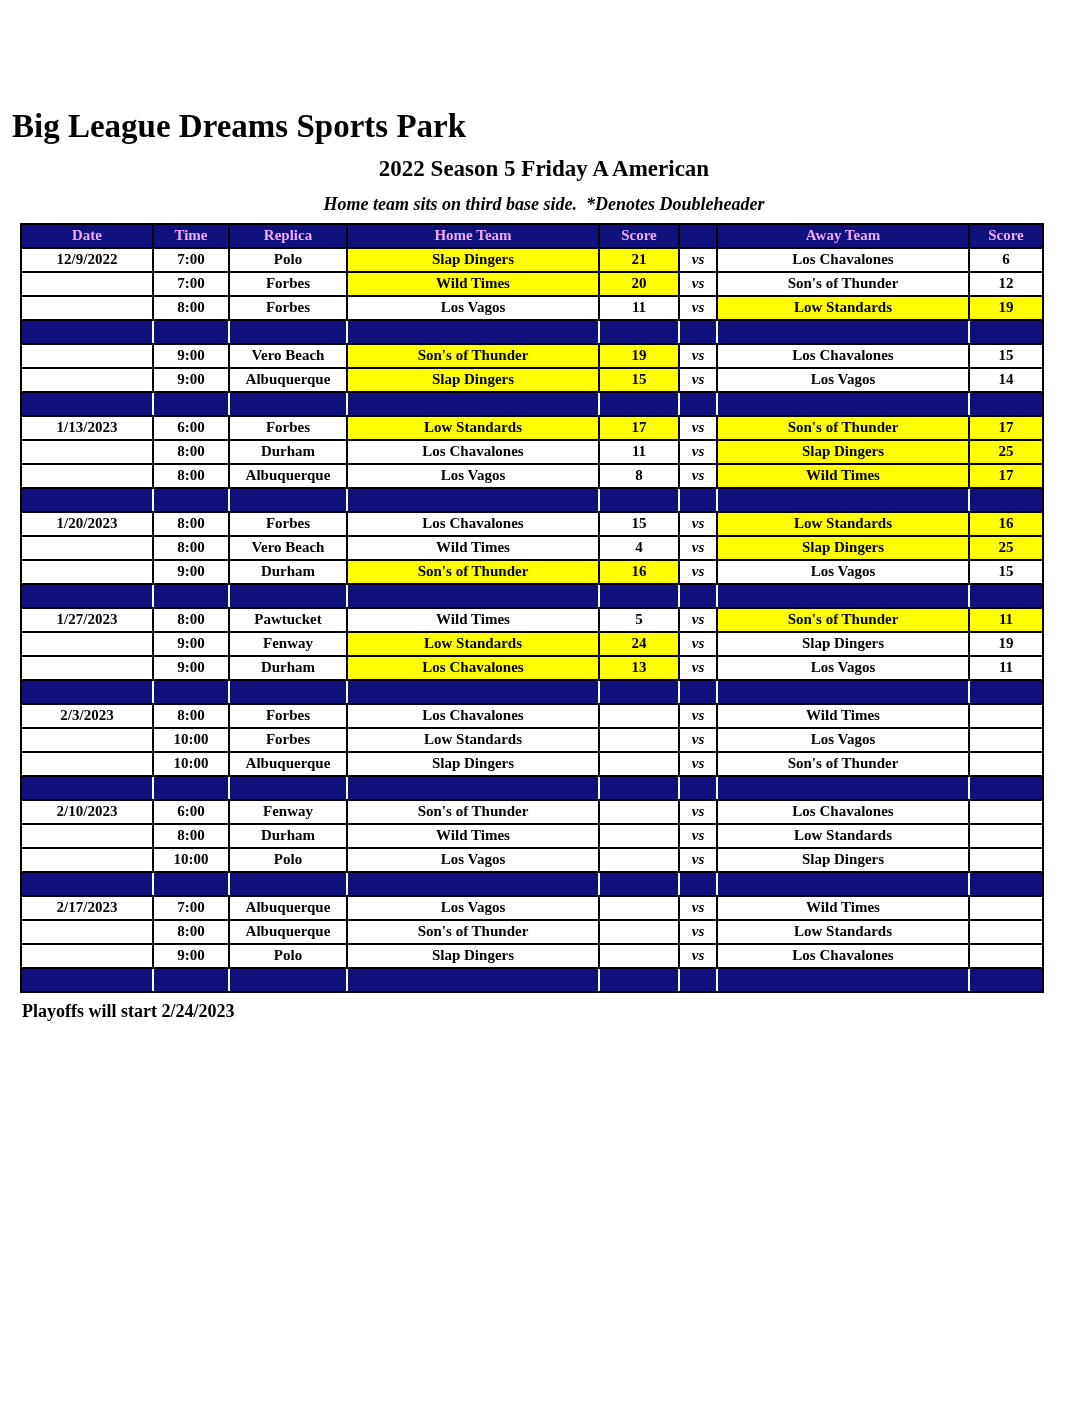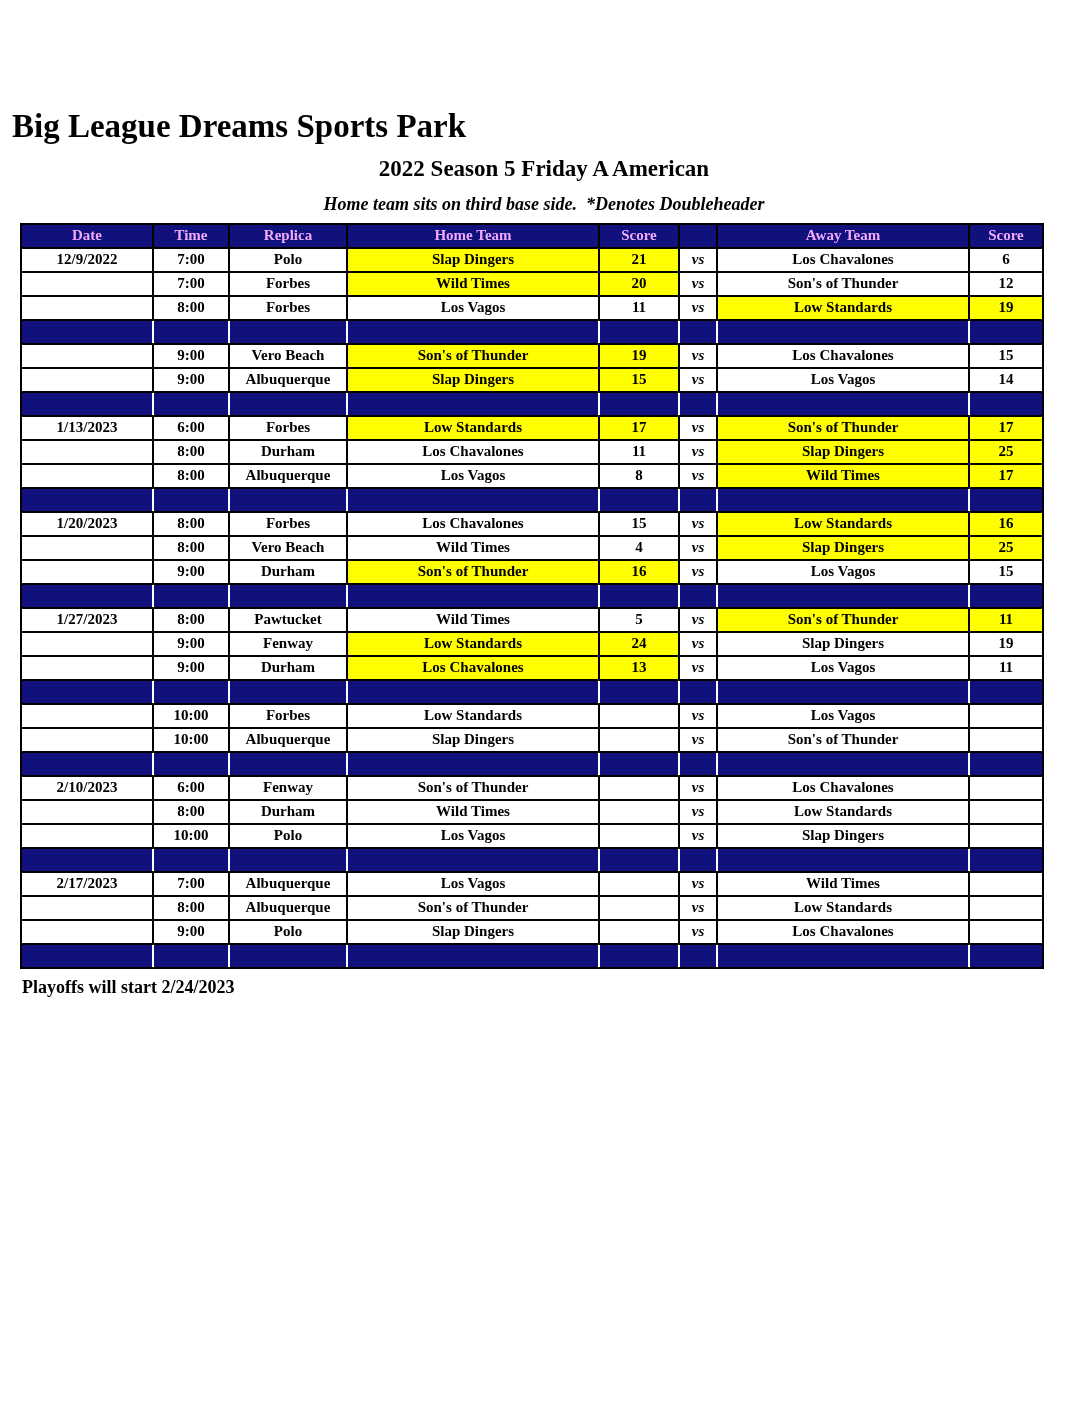--- a/index.html
+++ b/index.html
@@ -269,20 +269,30 @@
           <td></td>
           <td></td>
           <td></td>
           <td></td>
           <td></td>
           <td></td>
           <td></td>
           <td></td>
         </tr>
         <tr>
+          <td>2/3/2023</td>
+          <td>8:00</td>
+          <td>Forbes</td>
+          <td>Los Chavalones</td>
+          <td></td>
+          <td class="vs">vs</td>
+          <td>Wild Times</td>
+          <td></td>
+        </tr>
+        <tr>
           <td></td>
           <td>10:00</td>
           <td>Forbes</td>
           <td>Low Standards</td>
           <td></td>
           <td class="vs">vs</td>
           <td>Los Vagos</td>
           <td></td>
         </tr>
         <tr>

